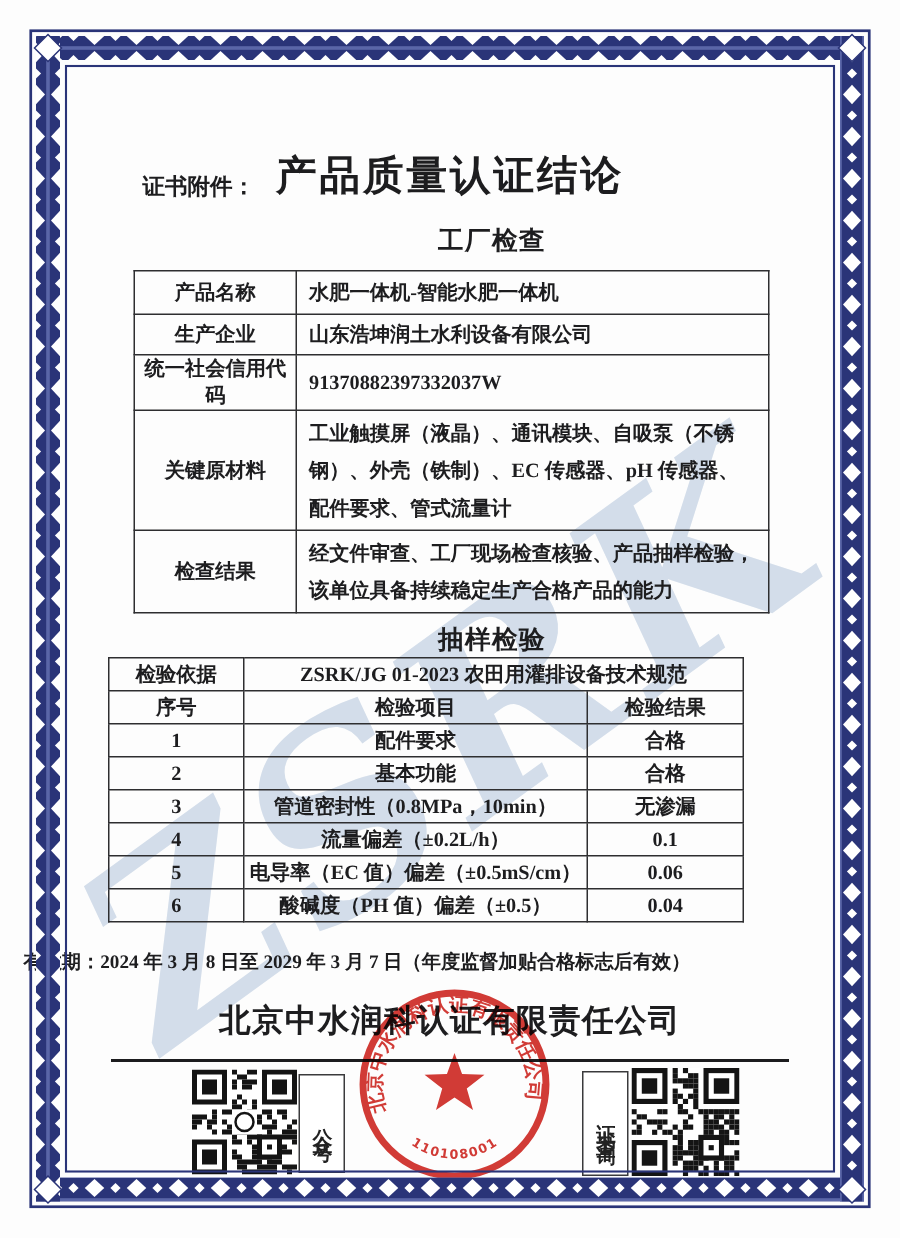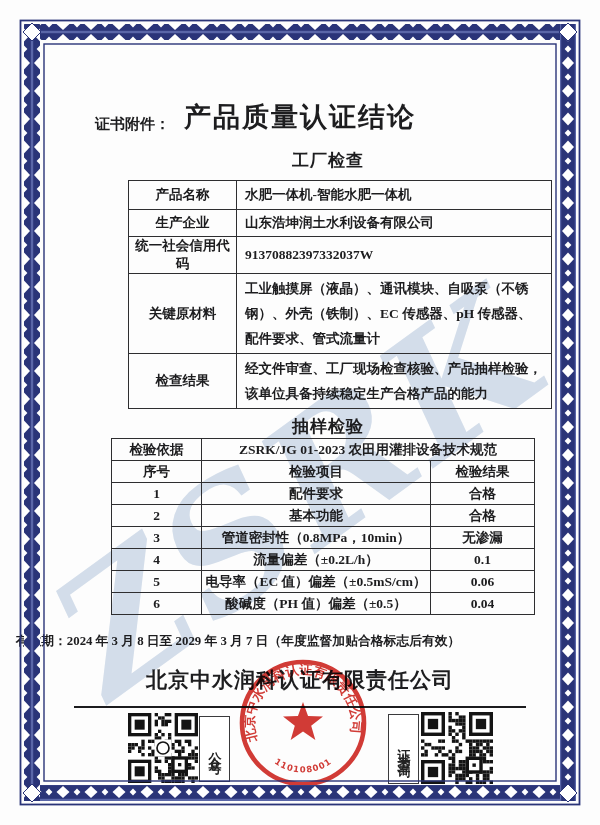--- a/index.html
+++ b/index.html
@@ -17,21 +17,21 @@
     color:rgba(143,168,203,0.38);letter-spacing:6px;white-space:nowrap;
     font-family:"DejaVu Serif","Liberation Serif",serif;
   }
   .content{position:absolute;left:0;top:0;width:600px;height:825px;z-index:2;}
   .attach{position:absolute;left:95px;top:68px;font-size:15px;font-weight:bold;margin-top:47px;}
   .main-title{position:absolute;left:0;top:99px;width:600px;text-align:center;
     font-size:27px;font-weight:bold;letter-spacing:2px;}
   .sec-title{position:absolute;width:600px;text-align:center;font-size:17px;font-weight:bold;letter-spacing:1px;padding-left:28px;}
   .sec1{top:149px;}
   .sec2{top:415px;}
-  table{border-collapse:collapse;table-layout:fixed;background:transparent;margin-left:39px;}
+  table{border-collapse:collapse;table-layout:fixed;background:transparent;}
   .t1{position:absolute;left:89px;top:180px;width:423px;}
   .t2{position:absolute;left:72px;top:438px;width:423px;}
   td,th{border:1px solid #2e2e30;font-size:13.5px;font-weight:bold;padding:0;vertical-align:middle;}
   .lab{text-align:center;}
   .val{text-align:left;padding:2px 8px;}
   .t1 tr.r0 td{height:24px;} .t1 tr.r1 td{height:22px;} .t1 tr.r2 td{height:24px;}
   .t1 tr.r3 td{height:23px;} .t1 tr.r4 td{height:51px;} .t1 tr.r5 td{height:42px;}
   .t1 .val.multi{line-height:25px;}
   .t2 td{height:21px;text-align:center;}
   .t2 .basis-val{text-align:center;}

